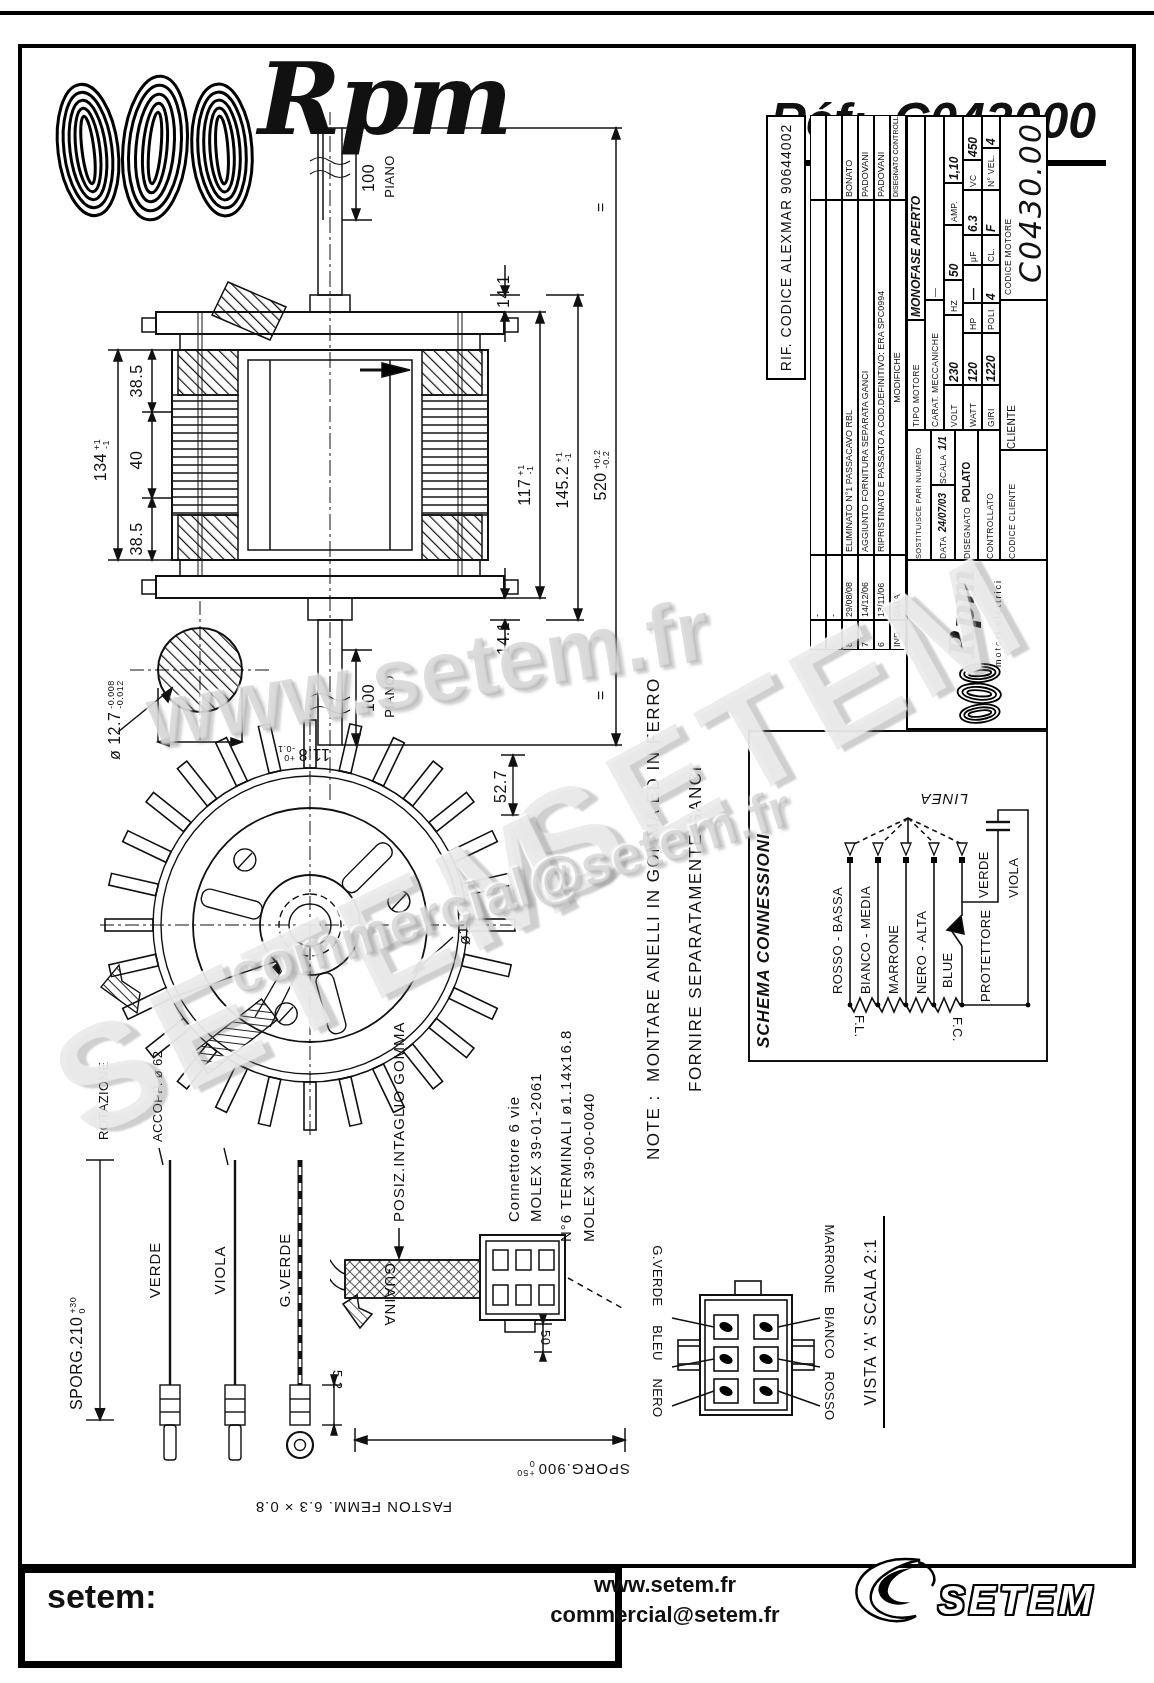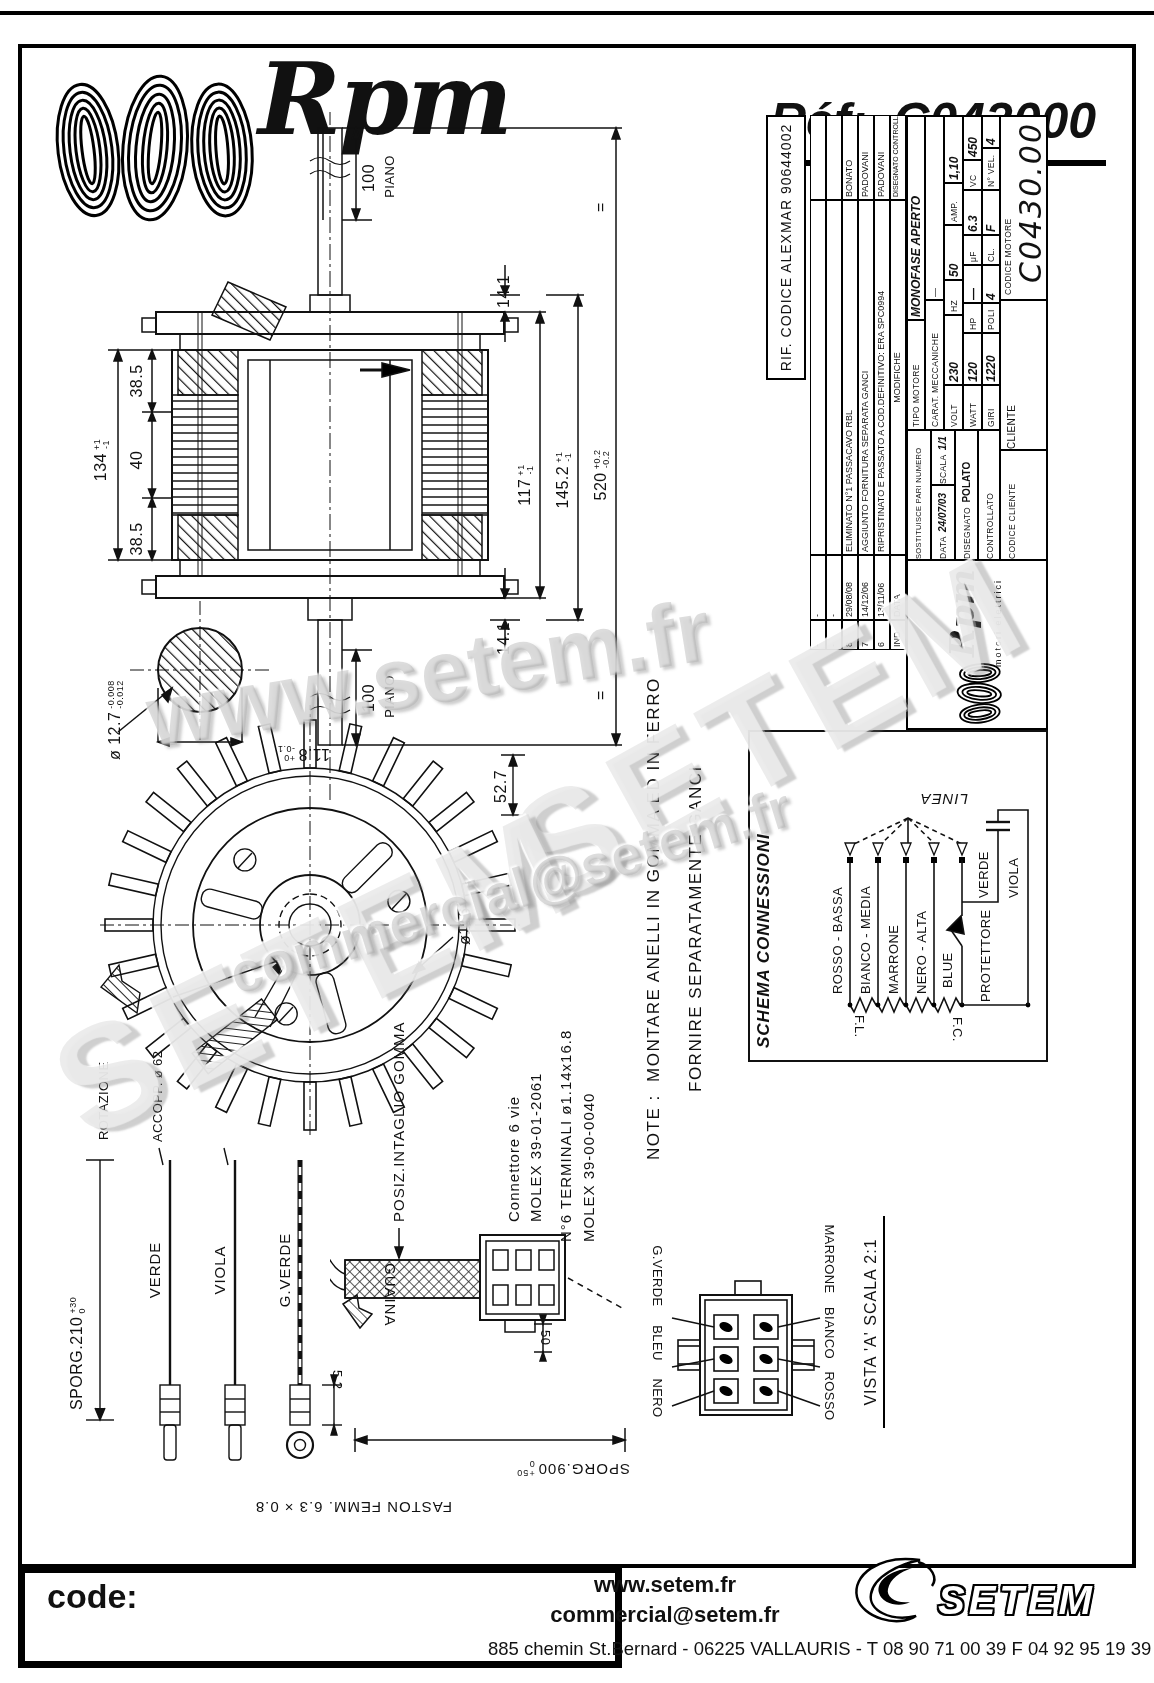--- a/index.html
+++ b/index.html
@@ -700,24 +700,23 @@
       <div style="position:absolute;left:0;top:151px;width:615px;height:142px;border:2px solid #000;box-sizing:border-box;pointer-events:none"></div>
     </div>
   </div>
 
   <div class="a wm" style="left:140px;top:668px;font-size:88px;transform:rotate(-9deg)">www.setem.fr</div>
   <div class="a wm wm-big" style="left:485px;top:790px;font-size:148px;transform:rotate(-29deg)">SETEM</div>
   <div class="a wm wm-big" style="left:28px;top:1020px;font-size:148px;transform:rotate(-26deg)">SETEM</div>
   <div class="a wm" style="left:222px;top:945px;font-size:56px;transform:rotate(-17deg)">commercial@setem.fr</div>
 
   <div class="a codebox">
-    <div class="a code-label">code:</div>
+    <div class="a code-label">setem:</div>
   </div>
   <div class="a f-site">www.setem.fr</div>
   <div class="a f-email">commercial@setem.fr</div>
-  <div class="a f-addr">885 chemin St.Bernard  -  06225 VALLAURIS  -  T 08 90 71 00 39   F 04 92 95 19 39</div>
   <svg class="a" style="left:848px;top:1552px" width="95" height="85" viewBox="0 0 95 85">
     <path d="M72,8 C30,2 4,24 9,45 C14,66 50,76 68,64 C42,70 20,58 23,42 C26,24 52,12 72,8 Z" fill="#fff" stroke="#000" stroke-width="2.5"></path>
     <path d="M64,16 C40,18 28,30 31,41 C34,52 52,56 62,50 C48,52 38,45 40,37 C42,27 52,20 64,16 Z" fill="#000"></path>
     <path d="M70,10 C84,14 90,26 84,34" fill="none" stroke="#000" stroke-width="2.5"></path>
   </svg>
   <div class="a setem-text">SETEM</div>
 </div>
 
 </body></html>

